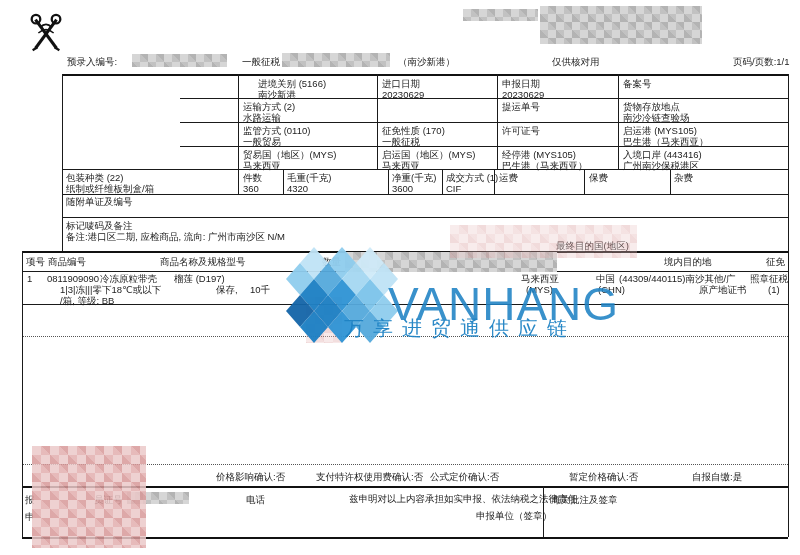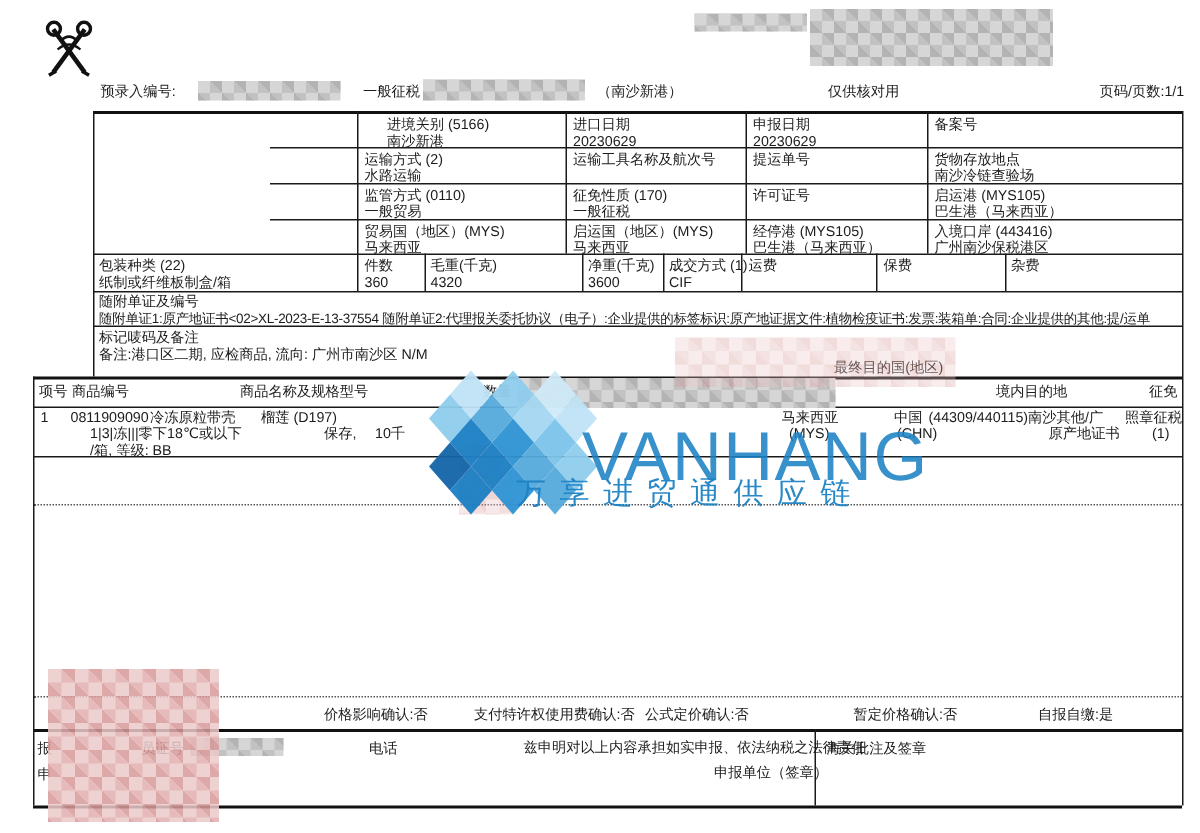--- a/index.html
+++ b/index.html
@@ -98,24 +98,20 @@
   </div>
   <div class="cell" style="left:623px;top:78px">
     <div class="lab">备案号</div>
     <div class="val"></div>
   </div>
 
   <div class="cell" style="left:243px;top:101px">
     <div class="lab">运输方式 (2)</div>
     <div class="val">水路运输</div>
   </div>
-  <div class="cell" style="left:382px;top:101px">
-    <div class="lab">运输工具名称及航次号</div>
-    <div class="val"></div>
-  </div>
   <div class="cell" style="left:502px;top:101px">
     <div class="lab">提运单号</div>
     <div class="val"></div>
   </div>
   <div class="cell" style="left:623px;top:101px">
     <div class="lab">货物存放地点</div>
     <div class="val">南沙冷链查验场</div>
   </div>
 
   <div class="cell" style="left:243px;top:125px">
@@ -179,21 +175,20 @@
   <div class="cell" style="left:589px;top:172px">
     <div class="lab">保费</div>
     <div class="val"></div>
   </div>
   <div class="cell" style="left:674px;top:172px">
     <div class="lab">杂费</div>
     <div class="val"></div>
   </div>
 
   <div class="t" style="left:66px;top:196px">随附单证及编号</div>
-  <div class="t small9" style="left:66px;top:207px;width:718px;overflow:hidden;letter-spacing:-0.2px">随附单证1:原产地证书&lt;02&gt;XL-2023-E-13-37554 随附单证2:代理报关委托协议（电子）:企业提供的标签标识:原产地证据文件:植物检疫证书:发票:装箱单:合同:企业提供的其他:提/运单</div>
   <div class="t" style="left:66px;top:220px">标记唛码及备注</div>
   <div class="t" style="left:66px;top:231px">备注:港口区二期, 应检商品, 流向: 广州市南沙区 N/M</div>
 
   <div class="t" style="left:26px;top:256px">项号</div>
   <div class="t" style="left:48px;top:256px">商品编号</div>
   <div class="t" style="left:160px;top:256px">商品名称及规格型号</div>
   <div class="t" style="left:322px;top:256px">数量</div>
   <div class="t" style="left:556px;top:240px">最终目的国(地区)</div>
   <div class="t" style="left:664px;top:256px">境内目的地</div>
   <div class="t" style="left:766px;top:256px">征免</div>

